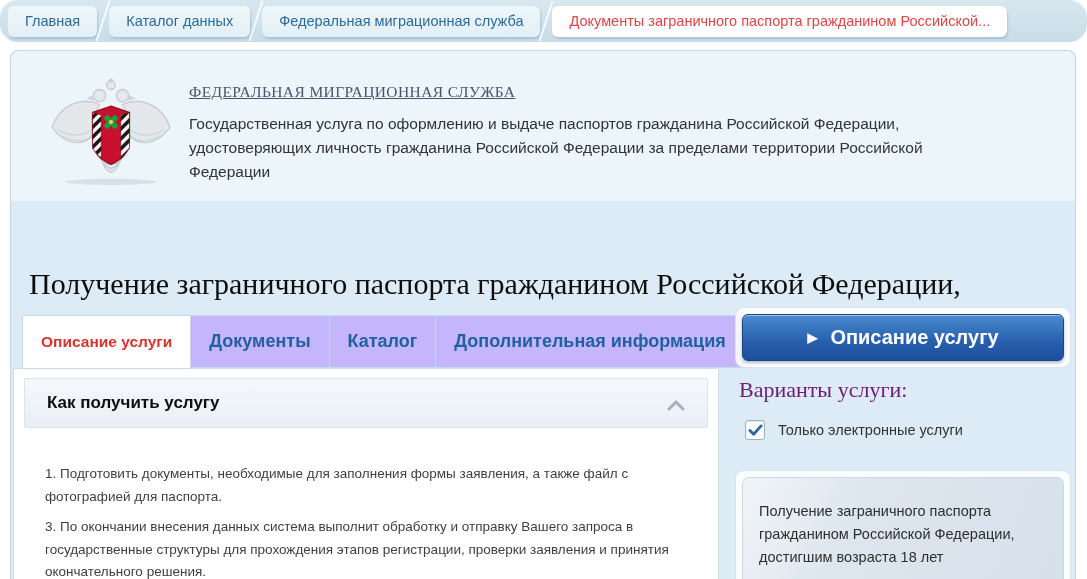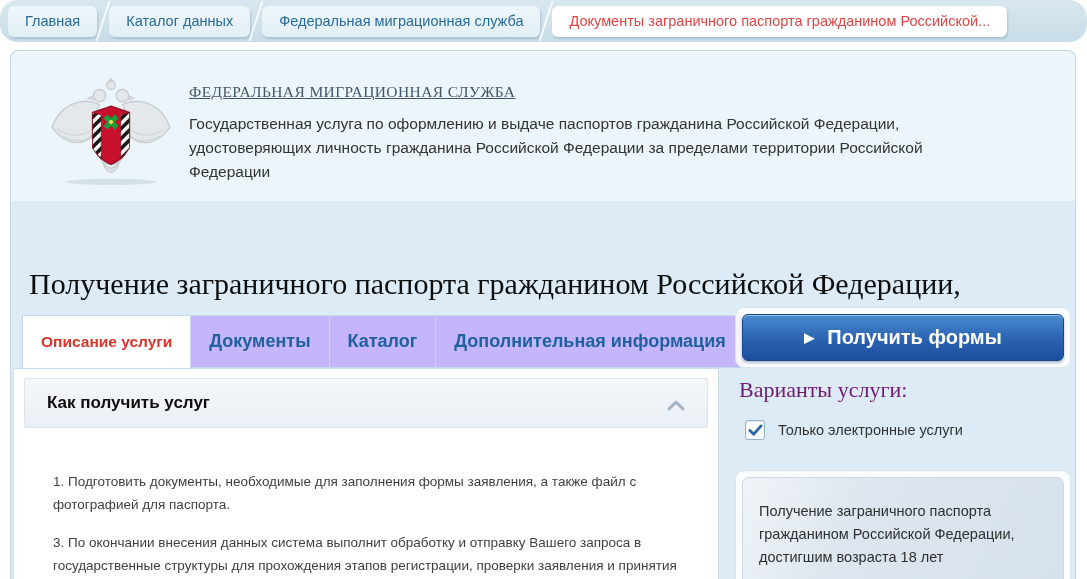--- a/index.html
+++ b/index.html
@@ -43,21 +43,21 @@
   .tab.active { background:#fff; color:#d9342c; font-weight:bold; font-size:15.5px;
     position:relative; z-index:2; height:54px; }
   .content-panel { position:absolute; left:0; top:53px; right:0; bottom:0;
     background:#fff; border:1px solid #cadeec; border-bottom:none; padding:9px 10px 0; }
   .accordion { height:50px; background:linear-gradient(#f5f8fb,#e9eff5);
     border:1px solid #dce4ea; border-radius:2px; display:flex; align-items:center;
     justify-content:space-between; padding:0 22px; cursor:pointer; }
   .accordion-title { font-size:17px; font-weight:bold; color:#0e0e0e; }
   .chev { width:18px; height:12px; }
   .steps { padding:27px 8px 0 13px; font-size:13.5px; color:#3f3f3f; line-height:22.5px; }
-  .steps p { margin:16px; }
+  .steps p { margin:8px; }
 
   
   .right-col { position:absolute; left:724px; top:256px; width:336px; bottom:0; }
   .btn-wrap { background:rgba(255,255,255,.85); border:1px solid #d8e5ee;
     border-radius:9px; padding:6px; }
   .get-btn { width:100%; height:47px; border-radius:6px; cursor:pointer;
     background:linear-gradient(#4a8bd0,#2a62b0 55%,#1b4e9d);
     border:1px solid #174684; color:#fff; font-size:20px; font-weight:bold;
     font-family:"Liberation Sans", sans-serif;
     box-shadow:inset 0 1px 0 rgba(255,255,255,.45), 0 2px 3px rgba(0,40,90,.3);
@@ -139,39 +139,39 @@
 
   <div class="left-col">
     <div class="tabs">
       <div class="tab active">Описание услуги</div>
       <div class="tab">Документы</div>
       <div class="tab">Каталог</div>
       <div class="tab">Дополнительная информация</div>
     </div>
     <div class="content-panel">
       <div class="accordion">
-        <span class="accordion-title">Как получить услуг</span>
+        <span class="accordion-title">Как получить услугу</span>
         <span class="chev">
           <svg viewBox="0 0 18 12" width="18" height="12">
               <polyline points="2,10 9,3 16,10" fill="none" stroke="#a3b2c0" stroke-width="3" stroke-linecap="round" stroke-linejoin="round"></polyline>
             </svg>
         </span>
       </div>
       <div class="steps">
         <p>1. Подготовить документы, необходимые для заполнения формы заявления, а также файл с фотографией для паспорта.</p>
         <p>3. По окончании внесения данных система выполнит обработку и отправку Вашего запроса в государственные структуры для прохождения этапов регистрации, проверки заявления и принятия окончательного решения.</p>
       </div>
     </div>
   </div>
 
   <div class="right-col">
     <div class="btn-wrap">
       <button class="get-btn">
         <span class="tri">▶</span>
-        <span>Получить формы</span>
+        <span>Описание услугу</span>
       </button>
     </div>
     <div class="variants-title">Варианты услуги:</div>
     <label class="cb-row">
       <span class="cb-box">
         <svg viewBox="0 0 16 14" width="15" height="13">
             <polyline points="2,7 6,11 14,2" fill="none" stroke="#2d63a8" stroke-width="3" stroke-linecap="round" stroke-linejoin="round"></polyline>
           </svg>
       </span>
       <span>Только электронные услуги</span>

